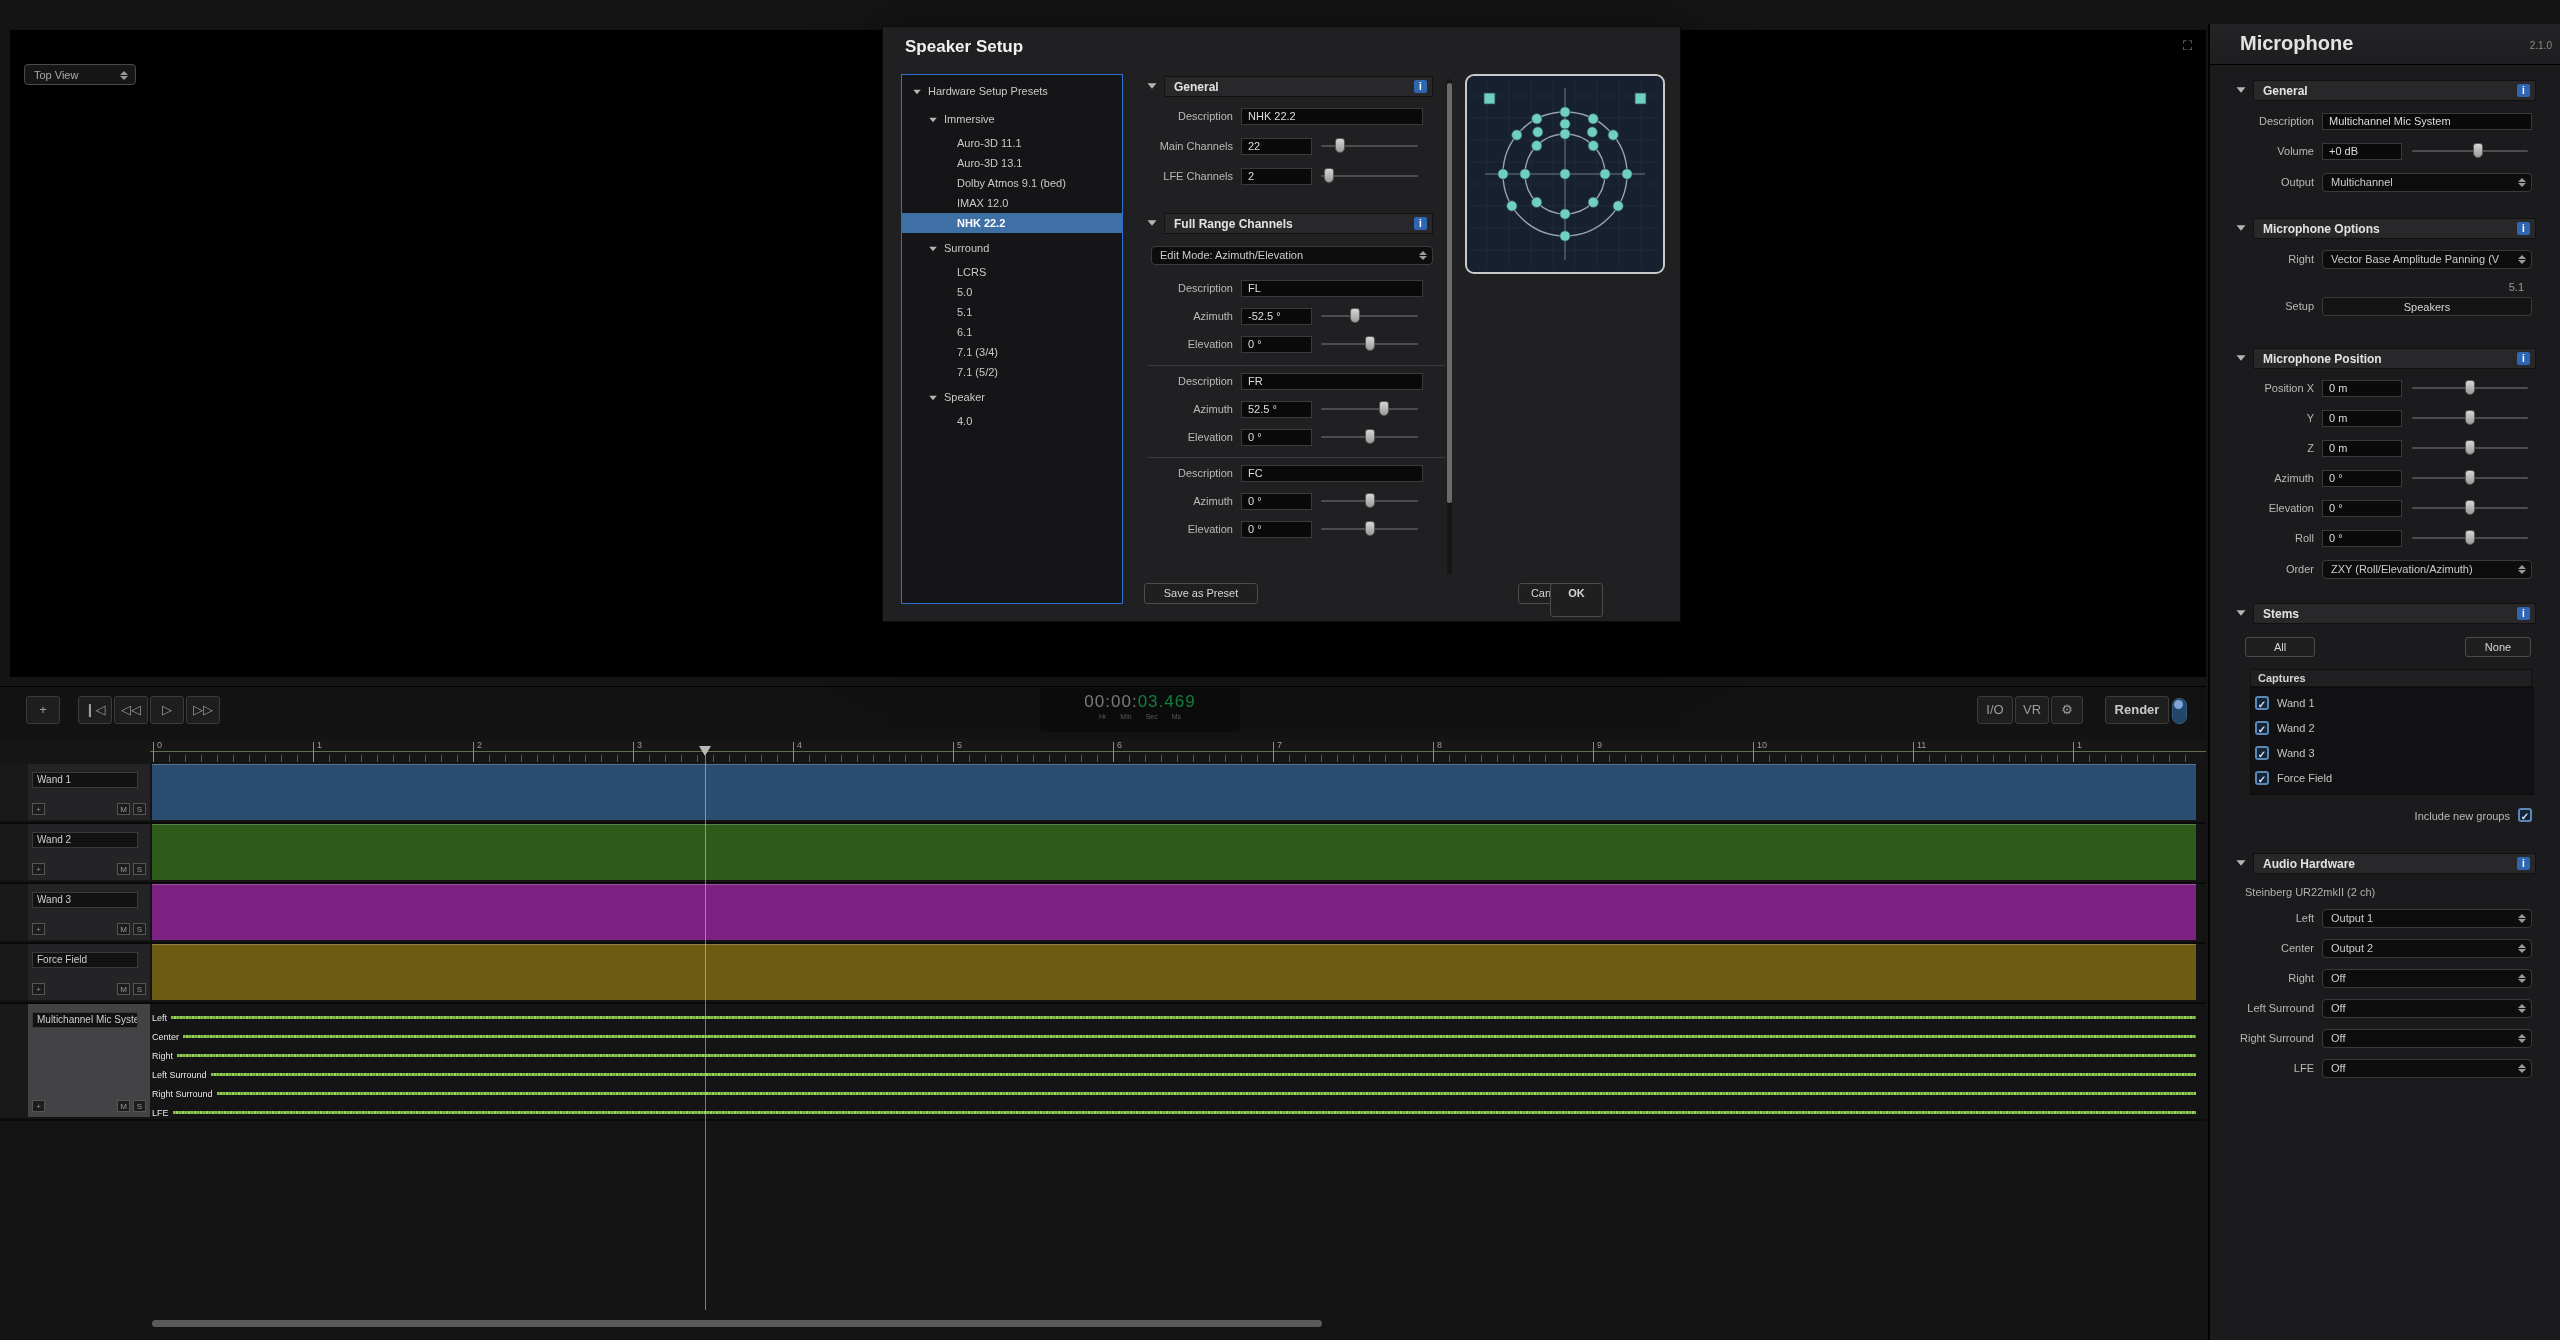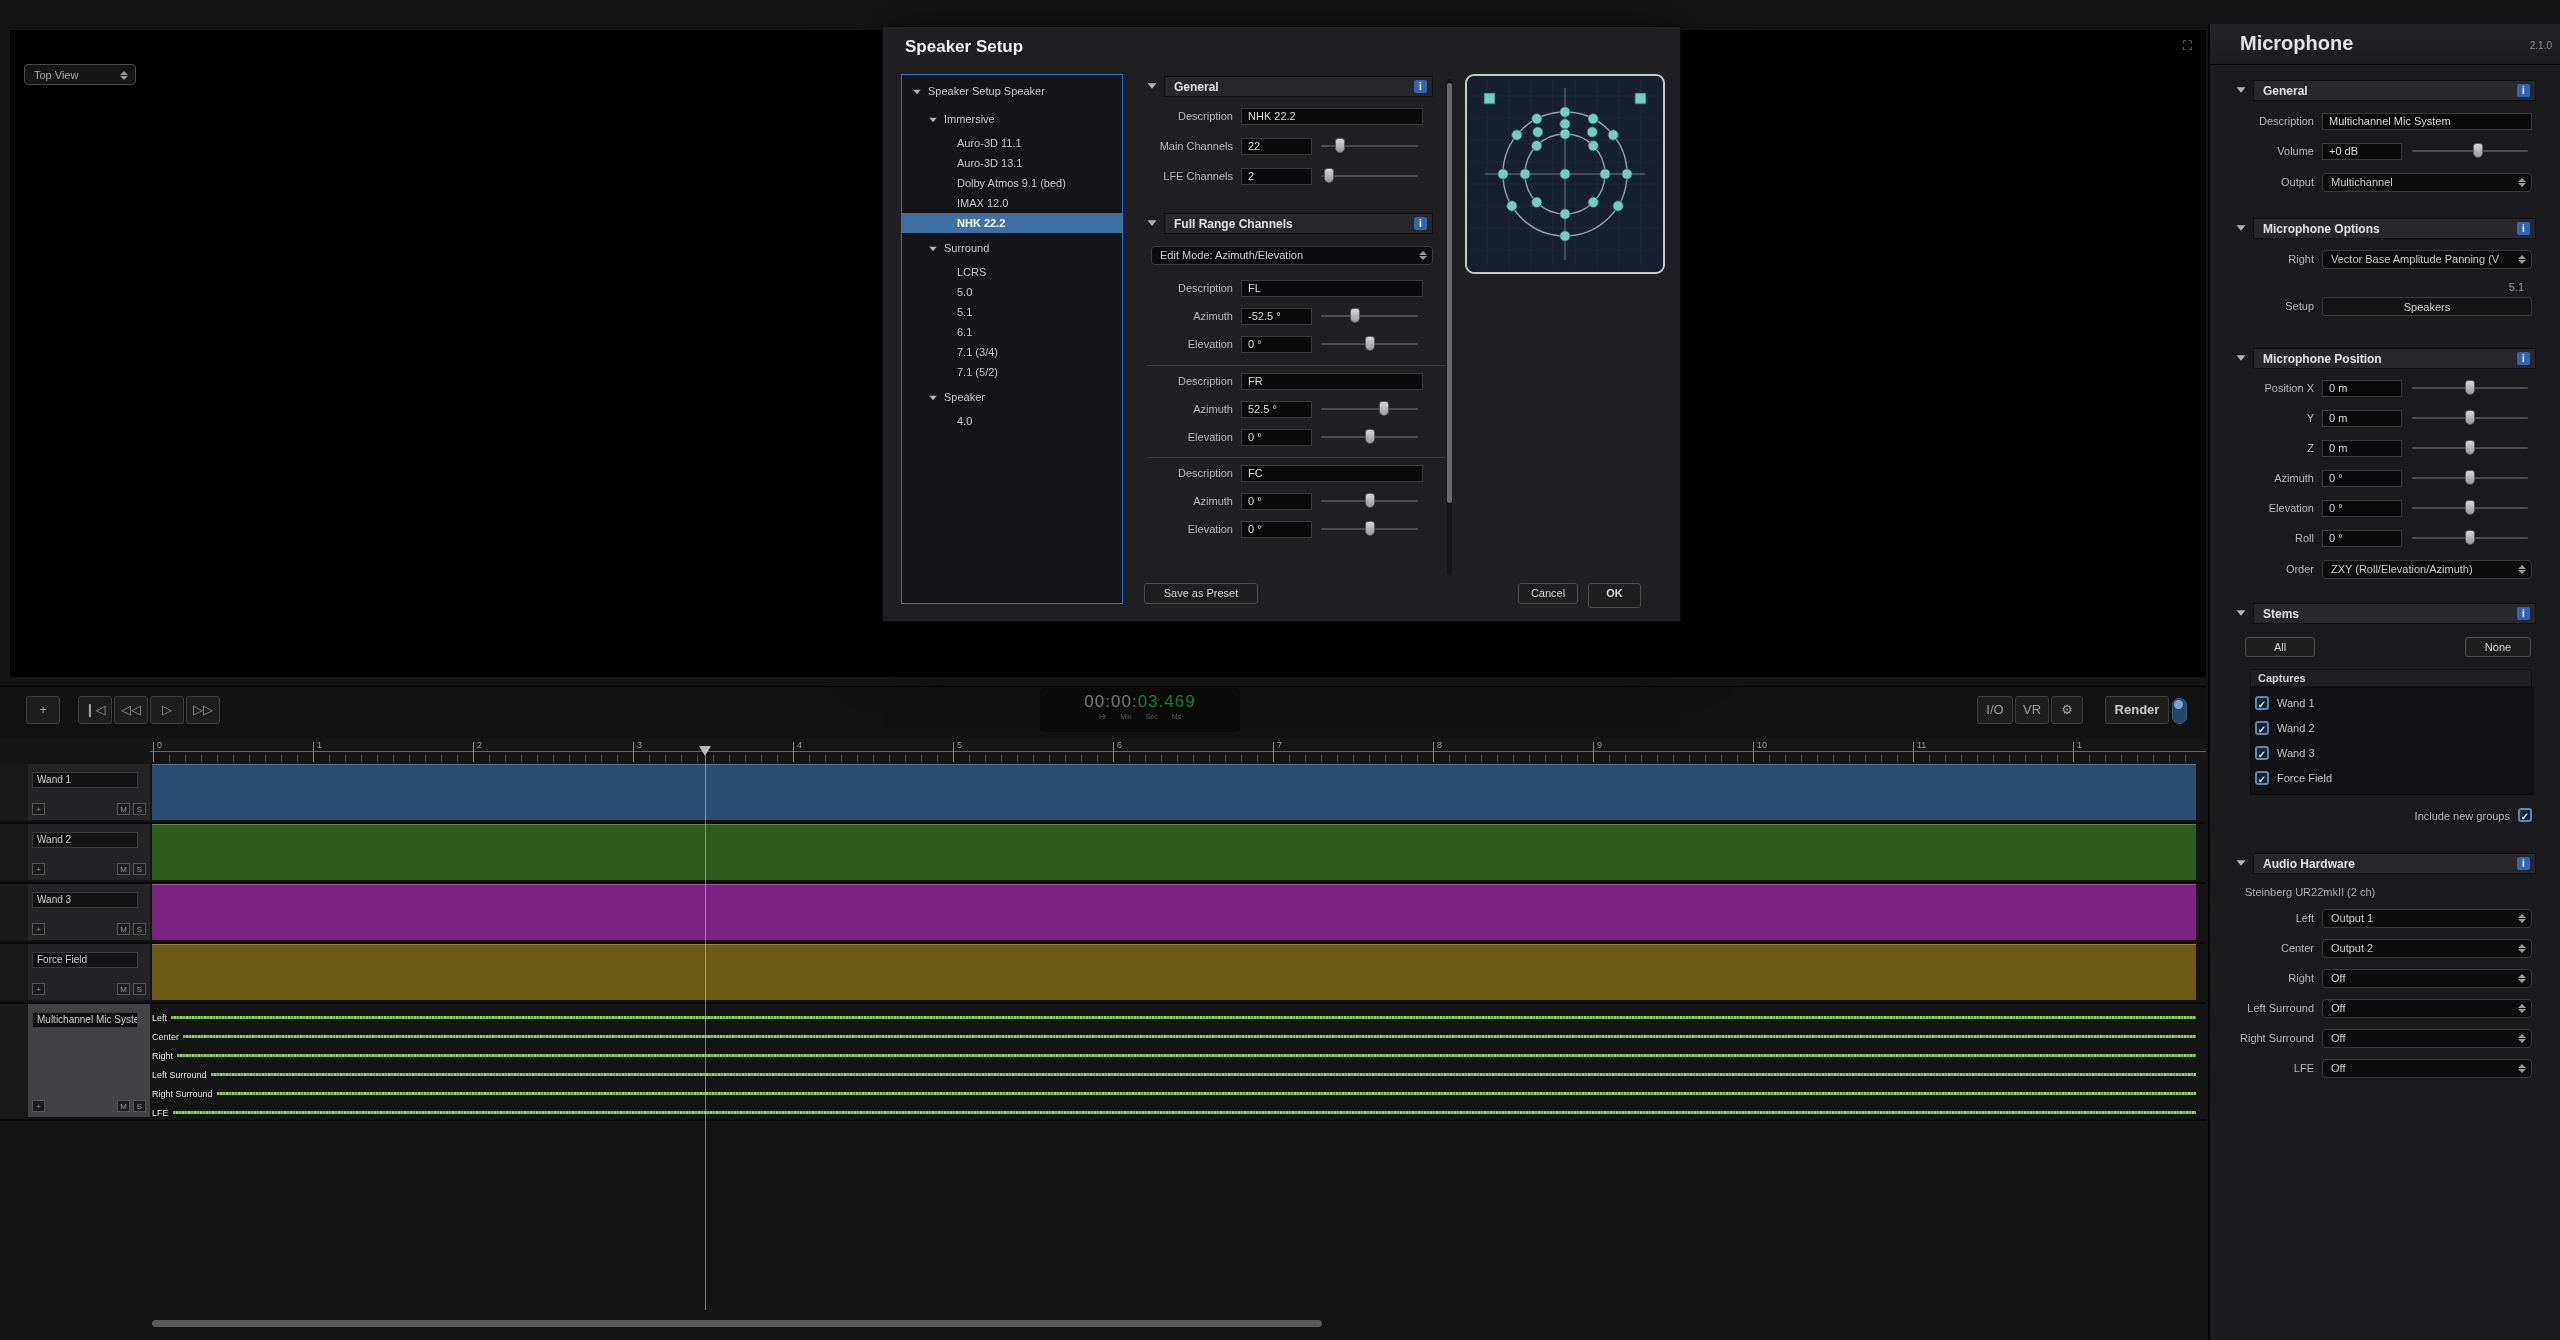--- a/index.html
+++ b/index.html
@@ -523,21 +523,21 @@
           <i class="up"></i>
           <i class="dn"></i>
         </span>
       </div>
     </div>
 
   <div class="dialog">
     <div class="dlg-title">Speaker Setup</div>
     <div class="plist" id="plist">
         <div style="height: 6px;"></div>
-        <div class="prow" style="padding-left: 10px;"><div class="tri" style="transform: scale(0.75); margin-right: 6px;"></div><span>Speaker Setup Speaker</span></div>
+        <div class="prow" style="padding-left: 10px;"><div class="tri" style="transform: scale(0.75); margin-right: 6px;"></div><span>Hardware Setup Presets</span></div>
         <div style="height: 8px;"></div>
         <div class="prow" style="padding-left: 26px;"><div class="tri" style="transform: scale(0.75); margin-right: 6px;"></div><span>Immersive</span></div>
         <div style="height: 4px;"></div>
         <div class="prow" style="padding-left: 55px;"><span>Auro-3D 11.1</span></div>
         <div class="prow" style="padding-left: 55px;"><span>Auro-3D 13.1</span></div>
         <div class="prow" style="padding-left: 55px;"><span>Dolby Atmos 9.1 (bed)</span></div>
         <div class="prow" style="padding-left: 55px;"><span>IMAX 12.0</span></div>
         <div class="prow sel" style="padding-left: 55px;"><span>NHK 22.2</span></div>
         <div style="height: 5px;"></div>
         <div class="prow" style="padding-left: 26px;"><div class="tri" style="transform: scale(0.75); margin-right: 6px;"></div><span>Surround</span></div>
@@ -681,16 +681,16 @@
         <circle cx="58" cy="98" r="5.2" fill="#6fcfc5" stroke="#2e4b4a" stroke-width="0.8"></circle>
         <circle cx="126.2842712474619" cy="126.2842712474619" r="5.2" fill="#6fcfc5" stroke="#2e4b4a" stroke-width="0.8"></circle>
         <circle cx="69.7157287525381" cy="126.2842712474619" r="5.2" fill="#6fcfc5" stroke="#2e4b4a" stroke-width="0.8"></circle>
         <circle cx="98" cy="138" r="5.2" fill="#6fcfc5" stroke="#2e4b4a" stroke-width="0.8"></circle>
         <circle cx="98" cy="98" r="5.2" fill="#6fcfc5" stroke="#2e4b4a" stroke-width="0.8"></circle>
         <rect x="17" y="17" width="11" height="11" fill="#6fcfc5" stroke="#2e4b4a" stroke-width="0.8"></rect>
         <rect x="168" y="17" width="11" height="11" fill="#6fcfc5" stroke="#2e4b4a" stroke-width="0.8"></rect>
       </svg>
     <div class="btn" style="position:absolute;left:261px;top:556px;width:114px;height:21px;line-height:19px;">Save as Preset</div>
     <div class="btn" style="position:absolute;left:635px;top:556px;width:60px;height:21px;line-height:19px;">Cancel</div>
-    <div class="btn" style="position:absolute;left:705px;top:556px;width:53px;height:25px;line-height:19px;font-weight:bold;">OK</div>
+    <div class="btn" style="position:absolute;left:667px;top:556px;width:53px;height:34px;line-height:19px;font-weight:bold;">OK</div>
   </div>
 
 </div>
 
 </body></html>

